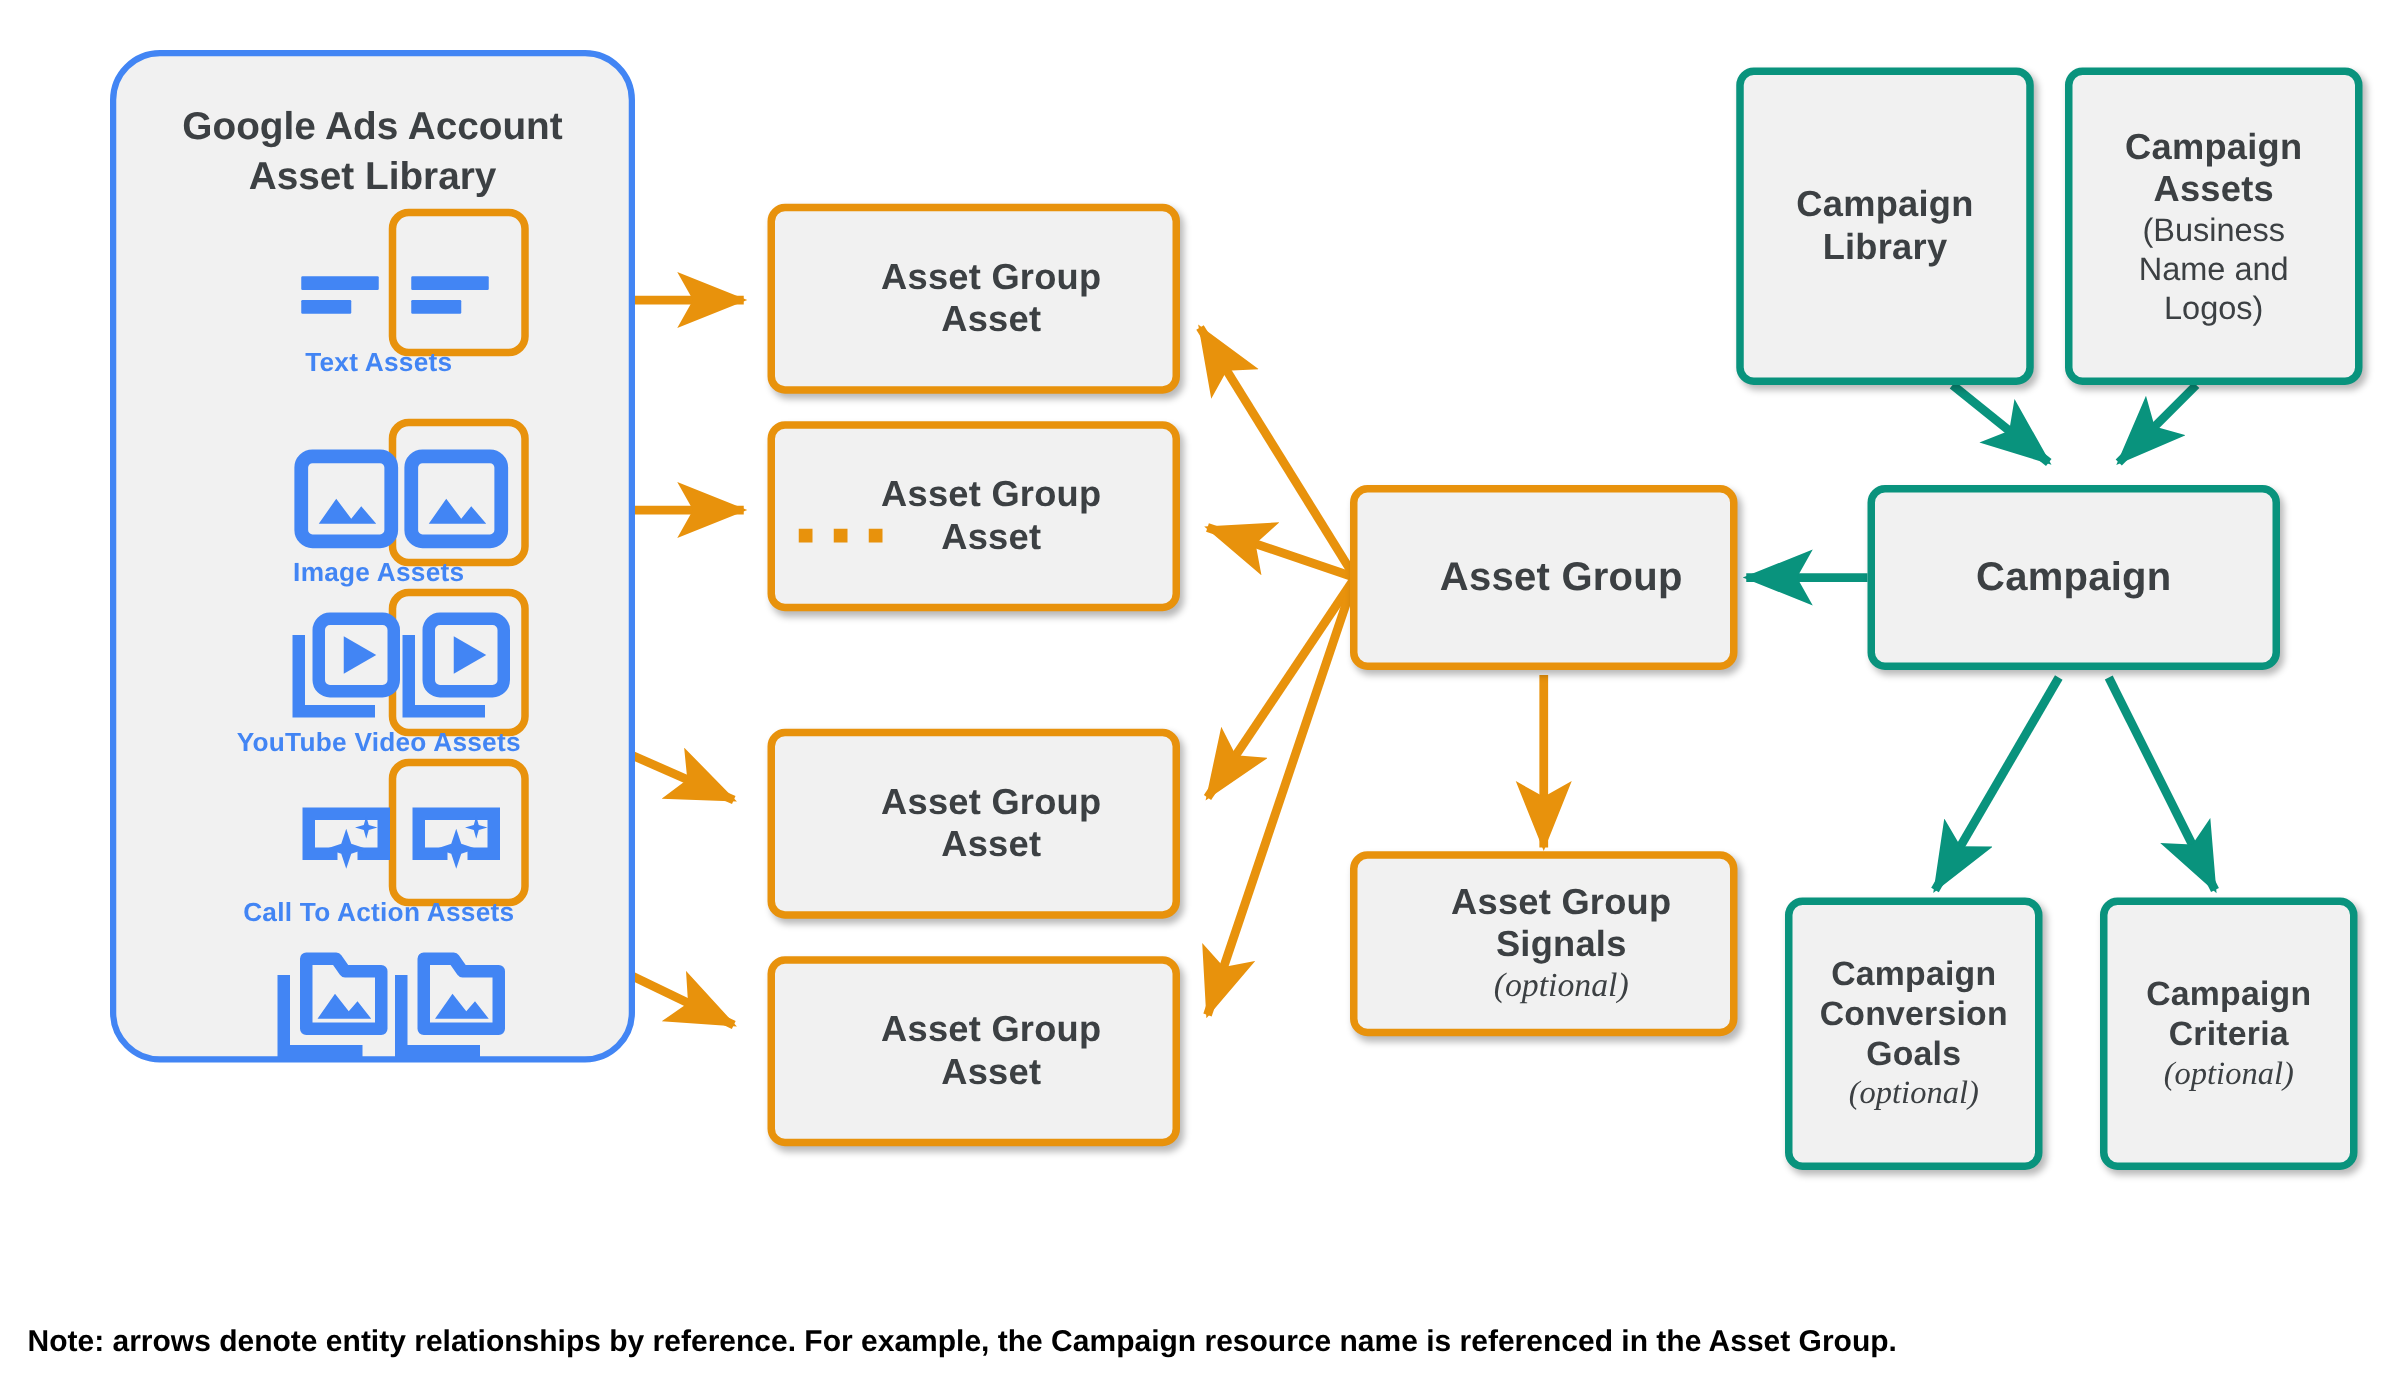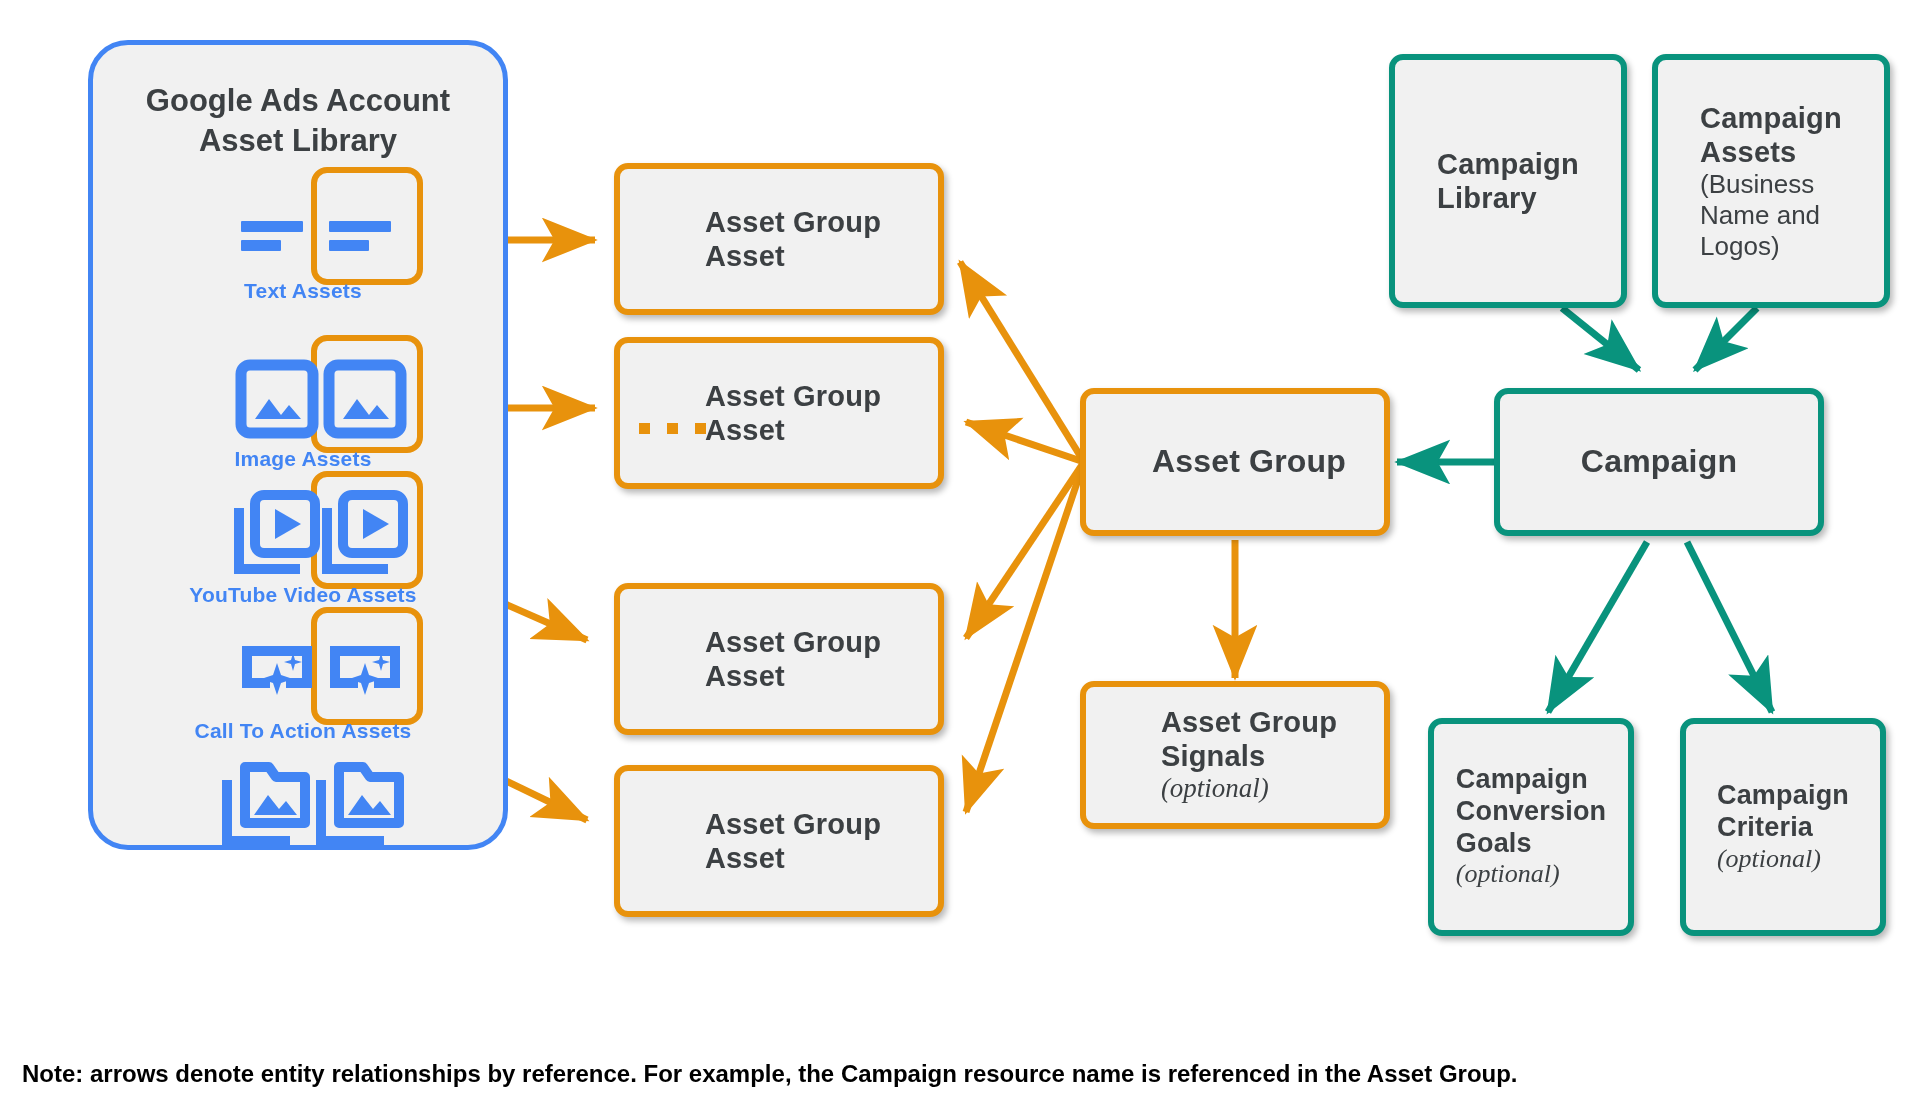--- a/index.html
+++ b/index.html
@@ -12,20 +12,21 @@
   
   #edges{position:absolute;left:0;top:0;width:1914px;height:1116px;pointer-events:none;}
 
   
   .node{
     position:absolute;
     background:#f1f1f1;
     border-radius:14px;
     box-shadow:3px 4px 6px rgba(0,0,0,0.28);
     display:flex;align-items:center;justify-content:center;
+    text-align:center;
     color:#3c4043;
     box-sizing:border-box;
     line-height:1.18;
   }
   .node .inner{padding:4px 10px;}
   .orange{border:6px solid #e8920c;padding-left:28px;}
   .teal{border:6px solid #09937d;}
 
   .t-strong{font-weight:bold;font-size:29px;letter-spacing:.2px;}
   .t-sub{font-weight:normal;font-size:26px;display:block;}

